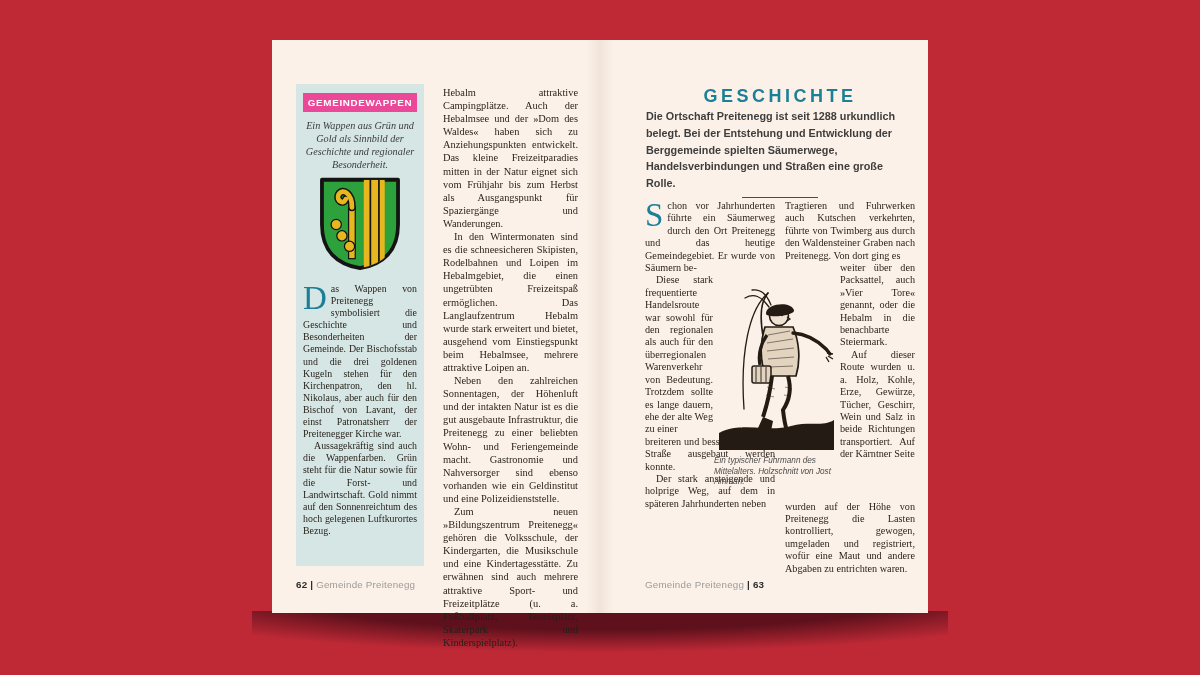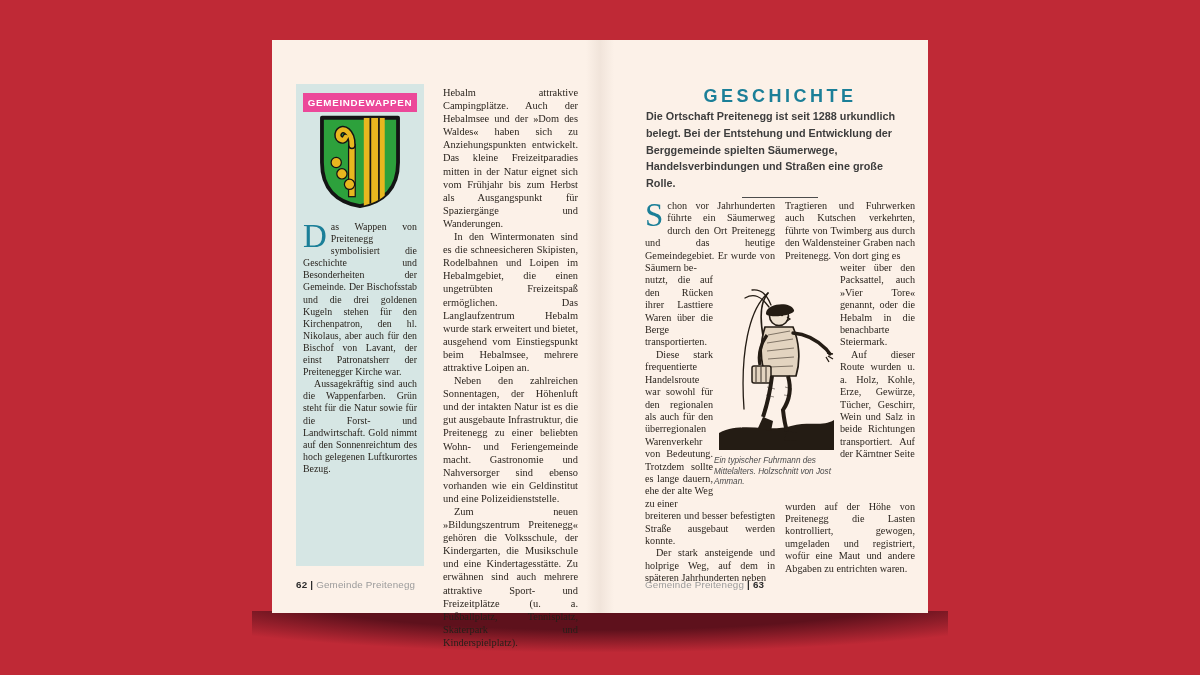--- a/index.html
+++ b/index.html
@@ -89,20 +89,21 @@
 
 <div class="book-shadow"></div>
 
 <div class="spread">
   <div class="spine"></div>
 
   <div>
 
     <div class="sidebar">
       <div class="sidebar-label">GEMEINDEWAPPEN</div>
+      <div class="sidebar-intro">Ein Wappen aus Grün und Gold als Sinnbild der Geschichte und regionaler Besonderheit.</div>
 
       <div class="shield-wrap">
         <svg width="88" height="97" viewBox="0 0 92 102" aria-hidden="true">
           <defs>
             <clipPath id="shieldClip">
               <path d="M6 5 H86 V52 C86 80 70 94 46 98 C22 94 6 80 6 52 Z"></path>
             </clipPath>
           </defs>
           <path d="M6 5 H86 V52 C86 80 70 94 46 98 C22 94 6 80 6 52 Z" fill="#2da13c" stroke="#141414" stroke-width="4" stroke-linejoin="round"></path>
           <g clip-path="url(#shieldClip)">
@@ -147,21 +148,20 @@
 
     <div class="intro">Die Ortschaft Preitenegg ist seit 1288 urkundlich belegt. Bei der Entstehung und Entwicklung der Berggemeinde spielten Säumerwege, Handelsverbindungen und Straßen eine große Rolle.</div>
 
     <div class="divider"></div>
 
     <div class="cols">
       <div class="rcol">
         <div class="jtext">
           <span class="dropcap">S</span><span>chon vor Jahrhunderten führte ein Säumerweg durch den Ort Preitenegg und das heutige Gemeindegebiet. Er wurde von Säumern be-</span>
         </div>
-        <div class="jtext seg-narrow-l">nutzt, die auf den Rücken ihrer Lasttiere Waren über die Berge transportierten.</div>
         <div class="jtext seg-narrow-l indent">Diese stark frequentierte Handelsroute war sowohl für den regionalen als auch für den überregionalen Warenverkehr von Bedeutung. Trotzdem sollte es lange dauern, ehe der alte Weg zu einer</div>
         <div class="jtext">breiteren und besser befestigten Straße ausgebaut werden konnte.</div>
         <div class="jtext indent">Der stark ansteigende und holprige Weg, auf dem in späteren Jahrhunderten neben</div>
       </div>
 
       <div class="rcol">
         <div class="jtext">Tragtieren und Fuhrwerken auch Kutschen verkehrten, führte von Twimberg aus durch den Waldensteiner Graben nach Preitenegg. Von dort ging es</div>
         <div class="jtext seg-narrow-r">weiter über den Packsattel, auch »Vier Tore« genannt, oder die Hebalm in die benachbarte Steiermark.</div>
         <div class="jtext seg-narrow-r indent mb-caption">Auf dieser Route wurden u. a. Holz, Kohle, Erze, Gewürze, Tücher, Geschirr, Wein und Salz in beide Richtungen transportiert. Auf der Kärntner Seite</div>
         <div class="jtext">wurden auf der Höhe von Preitenegg die Lasten kontrolliert, gewogen, umgeladen und registriert, wofür eine Maut und andere Abgaben zu entrichten waren.</div>

